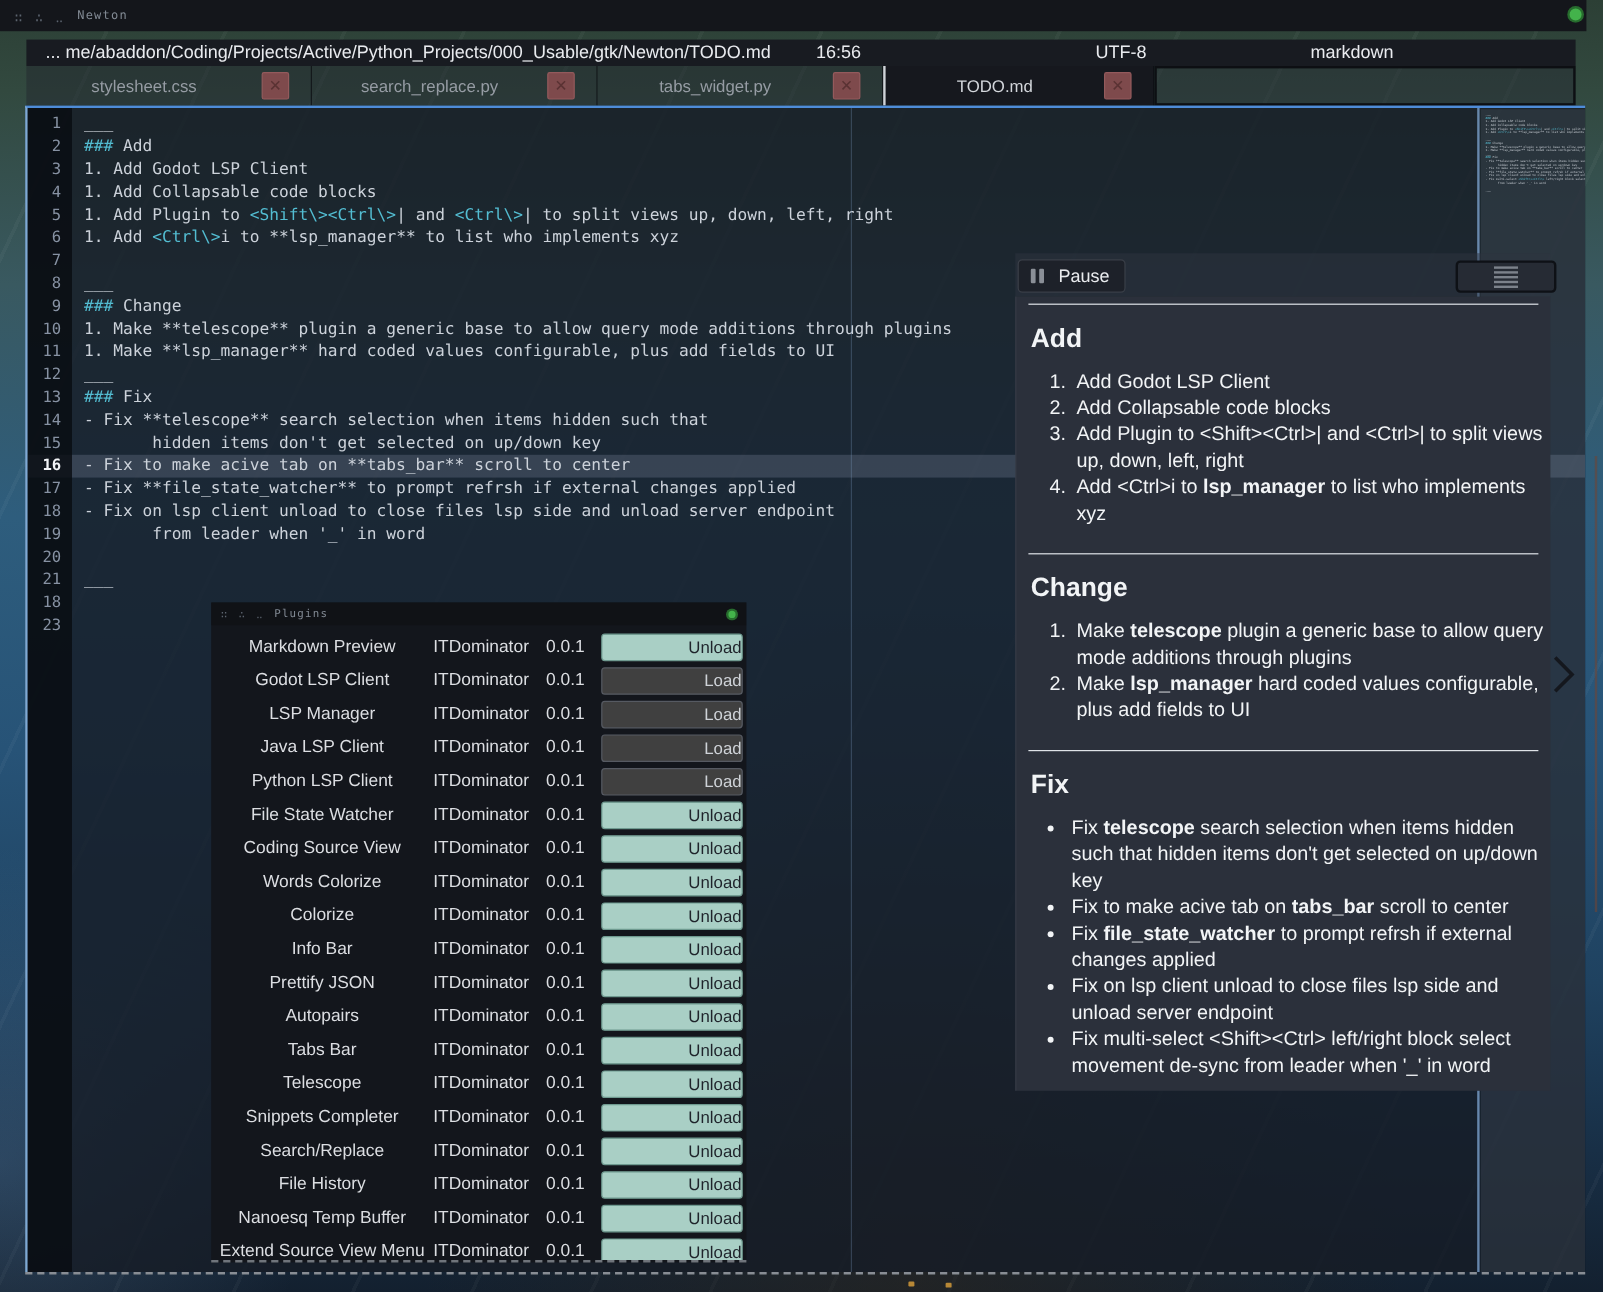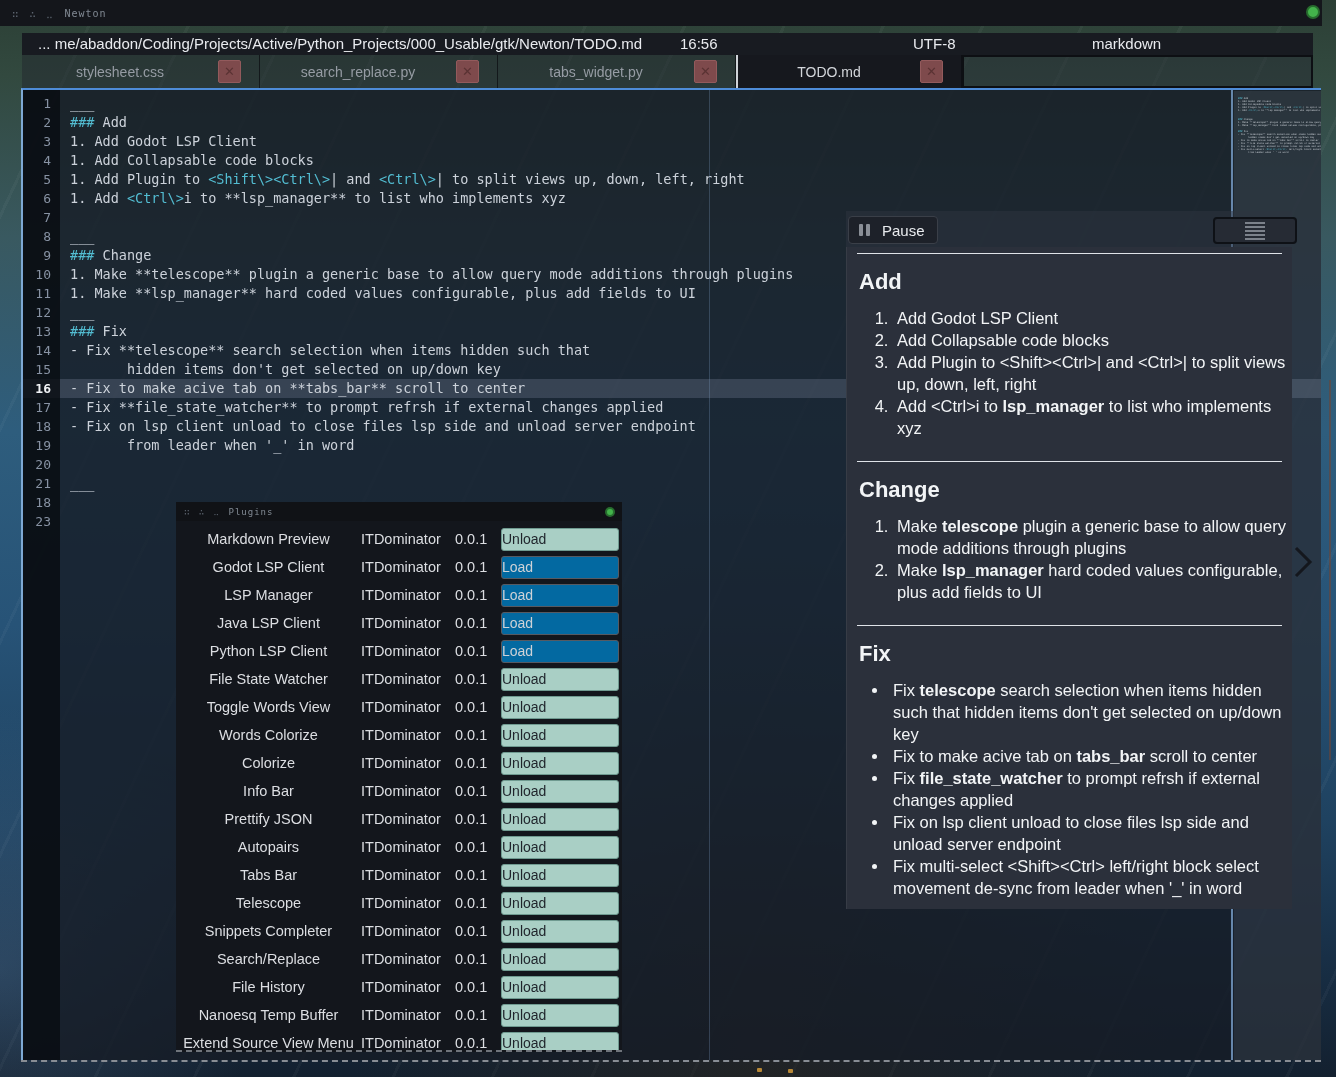--- a/index.html
+++ b/index.html
@@ -93,23 +93,23 @@
              border-bottom:2px dashed #6f747b; }
   .pl-titlebar { height:19px; background:#101216; display:flex; align-items:center;
                  font-family:"DejaVu Sans Mono",monospace; font-size:9px; letter-spacing:1px; color:#828a94; }
   .pl-titlebar .dots { margin-left:8px; color:#5c646f; font-size:9px; letter-spacing:2px; }
   .pl-titlebar .ttl { margin-left:8px; }
   .pl-titlebar .green-dot { position:static; margin-left:auto; margin-right:7px; width:10px; height:10px; }
   .pl-rows { padding-top:4px; }
   .pl-row { height:28px; display:grid; grid-template-columns:185px 94px 46px 120px; align-items:center;
             color:#dcdee2; font-size:14.5px; }
   .pl-name { text-align:center; }
-  .pl-btn { width:118px; height:23px; border-radius:3px; font-size:14px; text-align:left; line-height:21px; }
+  .pl-btn { width:118px; height:23px; border-radius:3px; font-size:14px; text-align:right; line-height:21px; }
   .pl-btn.unload { background:#a9cfc5; color:#1f242b; border:1px solid #6f9a90; }
-  .pl-btn.load { background:#0369a1; color:#ced2d7; border:1px solid #565a62; }
+  .pl-btn.load { background:#404040; color:#ced2d7; border:1px solid #565a62; }
 </style>
 </head>
 <body>
 
 <div class="abs wp-rust"></div>
 <div class="abs wp-light" style="left:757px;top:1068px;"></div>
 <div class="abs wp-light" style="left:788px;top:1069px;"></div>
 
 <div class="abs titlebar">
   <span class="dots">∷ ∴ ‥</span>
@@ -312,21 +312,21 @@
         <span>0.0.1</span>
         <button class="pl-btn load">Load</button>
       </div>
       <div class="pl-row">
         <span class="pl-name">File State Watcher</span>
         <span>ITDominator</span>
         <span>0.0.1</span>
         <button class="pl-btn unload">Unload</button>
       </div>
       <div class="pl-row">
-        <span class="pl-name">Toggle Words View</span>
+        <span class="pl-name">Coding Source View</span>
         <span>ITDominator</span>
         <span>0.0.1</span>
         <button class="pl-btn unload">Unload</button>
       </div>
       <div class="pl-row">
         <span class="pl-name">Words Colorize</span>
         <span>ITDominator</span>
         <span>0.0.1</span>
         <button class="pl-btn unload">Unload</button>
       </div>

